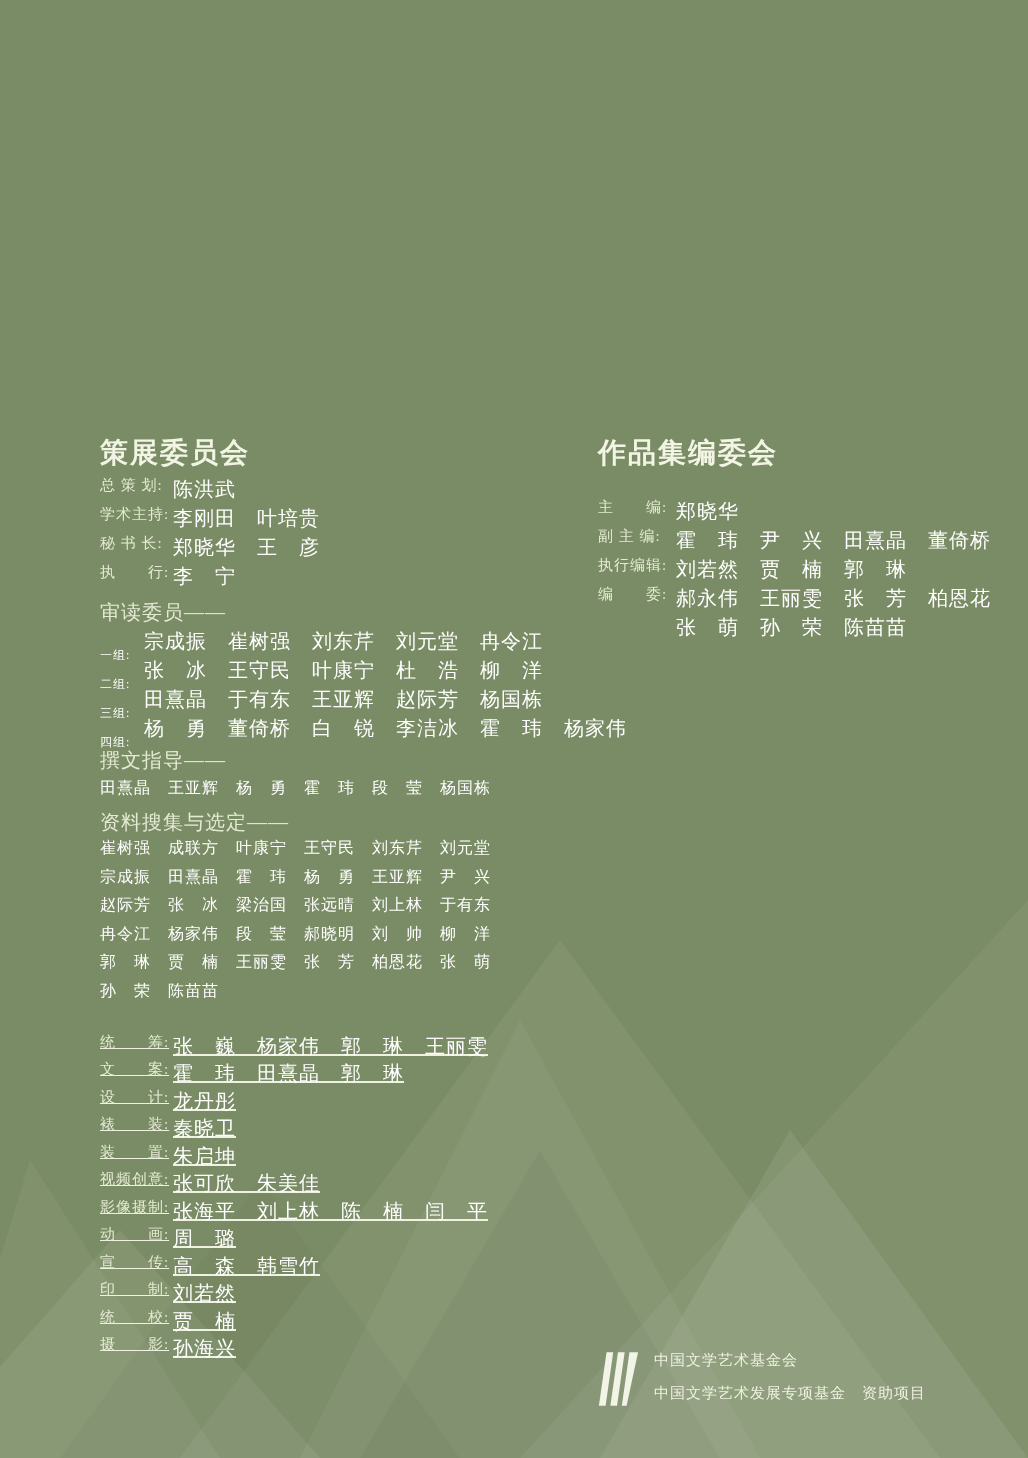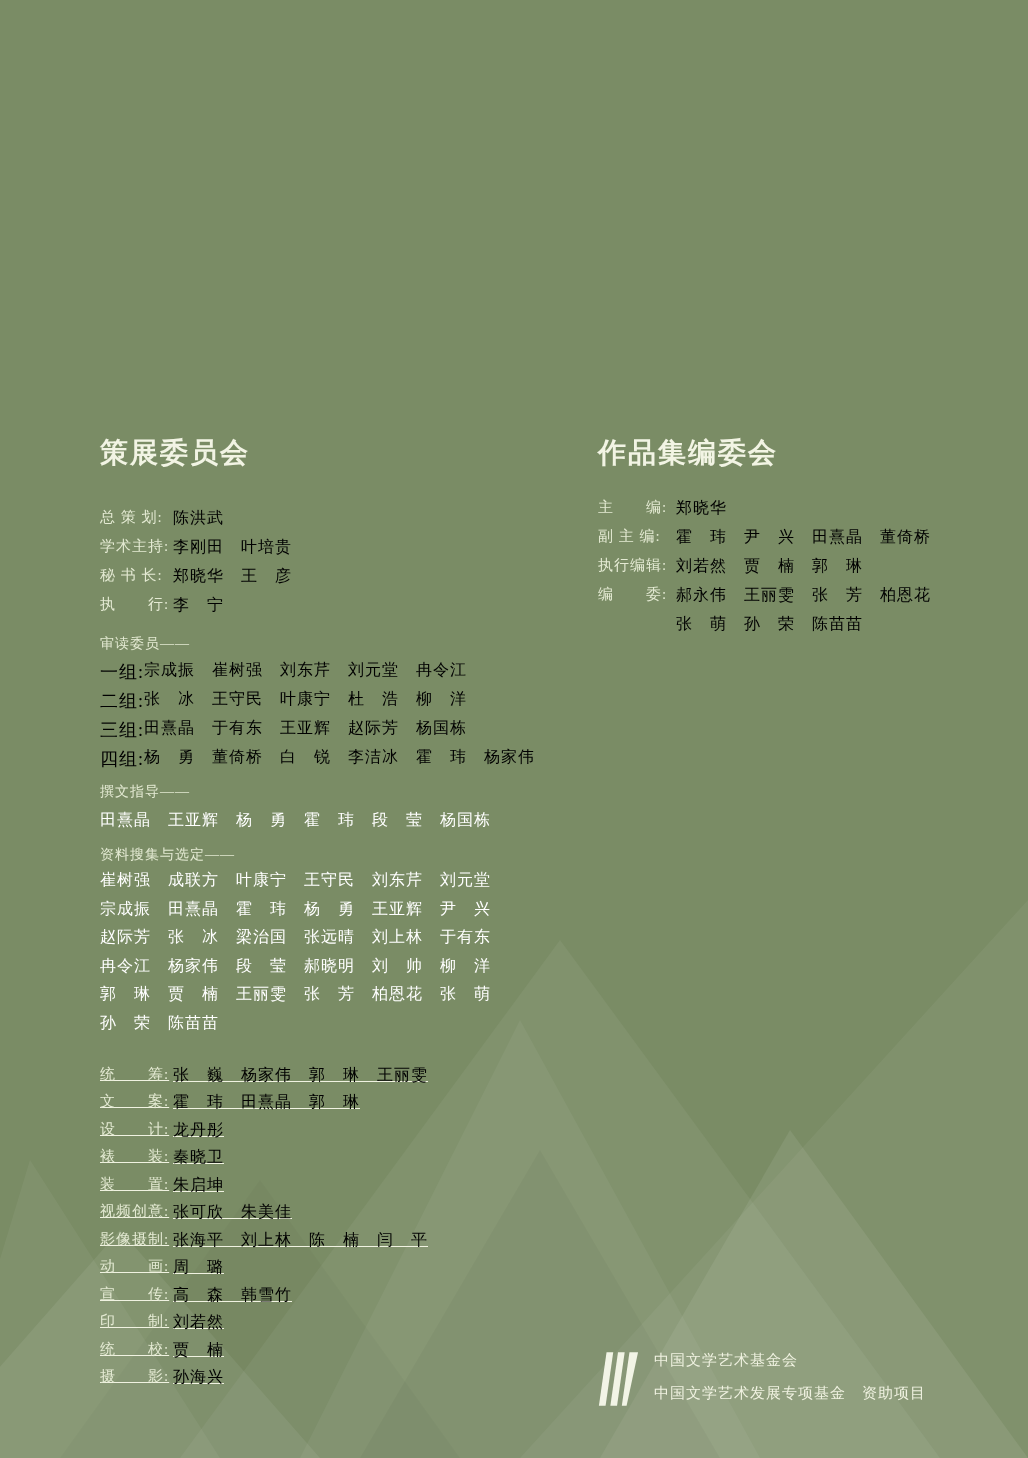--- a/index.html
+++ b/index.html
@@ -9,34 +9,34 @@
     background:#7a8c65;
     overflow:hidden;
     font-family:"Liberation Serif", serif;
     color:#f0f2e1;
   }
   .bgsvg{position:absolute;left:0;top:0;width:1028px;height:1458px;pointer-events:none;}
   .colL{position:absolute;left:100px;top:438px;width:486px;}
   .colR{position:absolute;left:598px;top:438px;width:420px;}
   .ttl{
     font-size:28px;line-height:30px;font-weight:bold;
-    letter-spacing:2px;color:#f2f4e4;margin:0 0 40px 0;
+    letter-spacing:2px;color:#f2f4e4;margin:0 0 8px 0;
   }
   .colR .ttl{margin-bottom:30px;}
   .row{display:flex;align-items:flex-start;height:29px;white-space:nowrap;}
   .prow{height:27.5px;text-decoration:underline;}
   .lbl{
     flex:0 0 73px;font-size:15px;color:#e4ead3;letter-spacing:1px;
   }
   .colR .lbl{flex:0 0 78px;}
-  .lblN{flex:0 0 44px;font-size:18px;color:#000000;letter-spacing:1px;}
-  .nm{font-size:16px;color:#000000;letter-spacing:1px;}
+  .lblN{flex:0 0 44px;font-size:12px;color:#ffffff;letter-spacing:1px;margin-top:19px;}
+  .nm{font-size:20px;color:#ffffff;letter-spacing:1px;}
   .sec{
     display:flex;align-items:center;height:24px;
-    font-size:14px;color:#e4ead3;letter-spacing:1px;
+    font-size:20px;color:#e4ead3;letter-spacing:1px;
   }
   .sec.review{margin-top:8px;margin-bottom:4px;}
   .sec.writing{margin-top:4px;margin-bottom:2px;}
   .sec.materials{margin-top:8px;}
   .nrow{display:flex;align-items:center;height:28.5px;font-size:16px;
     color:#ffffff;letter-spacing:1px;white-space:nowrap;}
   .prod{margin-top:27px;}
   .footer{
     position:absolute;left:597px;top:1346px;
     display:flex;align-items:flex-start;

